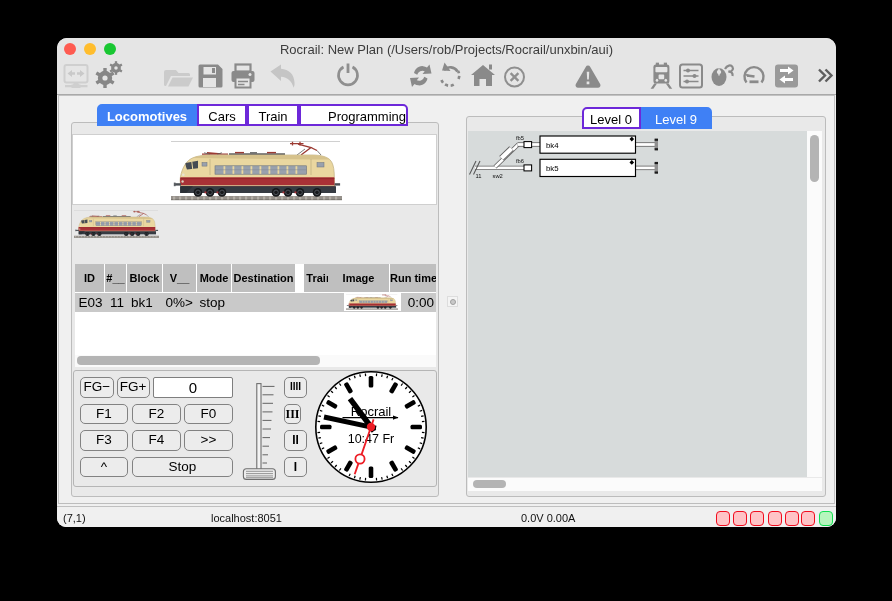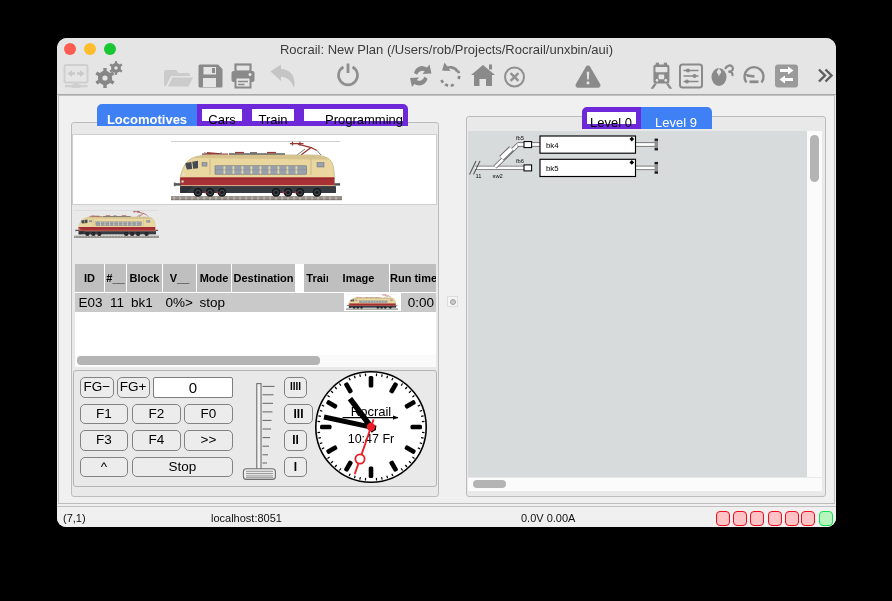--- a/index.html
+++ b/index.html
@@ -15,21 +15,21 @@
 #title { position:absolute; left:0; top:4px; width:779px; text-align:center; font-size:13px; color:#3c3c3c; }
 #content { left:1px; top:57px; width:777px; height:409px; background:#f0f0f0; border:1px solid #c2c2c2; border-bottom-color:#bdbdbd; }
 #statusbar { left:0; top:468px; width:779px; height:21px; background:#f0f0f0; border-top:1px solid #c0c0c0; font-size:11px; color:#111; }
 .sq { position:absolute; top:473px; width:14px; height:14.5px; border-radius:4px; }
 .sqr { border:1.5px solid #f20c1e; background:#ffc3c6; }
 .sqg { border:1.5px solid #12df52; background:#b6f6bd; }
 
 
 .nb { position:absolute; background:#e9e9e9; border:1px solid #bcbcbc; border-radius:3px; }
 .tab { position:absolute; height:22px; line-height:21px; font-size:13px; text-align:center;
-  background:#fff; border:5px solid #6d28d9; color:#000; }
+  background:#fff; border:2px solid #6d28d9; color:#000; }
 .tabsel { background:#3f80f5; color:#fff; border-color:#3f80f5; }
 
 
 #imgbox { left:15px; top:96px; width:365px; height:71px; background:#fff; border:1px solid #cfcfcf; }
 #tablewrap { left:17.5px; top:225.5px; width:361px; height:103px; background:#fff; }
 #ctrlbox { left:15.5px; top:332px; width:364px; height:117px; border:1px solid #b5b5b5; border-radius:3px; background:#e9e9e9; }
 .btn { position:absolute; background:#ececec; border:1.2px solid #828282; border-radius:5px;
   font-size:13.5px; color:#000; text-align:center; height:20.5px; line-height:18px; }
 
 
@@ -376,21 +376,21 @@
     <div style="position:absolute; left:96px; top:339px; width:80px; height:20.5px; background:#fff; border:1.2px solid #7e7e7e; border-radius:2px; font-size:15px; text-align:center; line-height:19px;">0</div>
     <div class="btn" style="left:23px; top:365.5px; width:48px;">F1</div>
     <div class="btn" style="left:75px; top:365.5px; width:48.8px;">F2</div>
     <div class="btn" style="left:127px; top:365.5px; width:49px;">F0</div>
     <div class="btn" style="left:23px; top:392px; width:48px;">F3</div>
     <div class="btn" style="left:75px; top:392px; width:48.8px;">F4</div>
     <div class="btn" style="left:127px; top:392px; width:49px;">&gt;&gt;</div>
     <div class="btn" style="left:23px; top:418.5px; width:48px;">^</div>
     <div class="btn" style="left:75px; top:418.5px; width:101px;">Stop</div>
     <div class="btn" style="left:227px; top:339px; width:23px; font-size:10px; font-weight:bold;">IIII</div>
-    <div class="btn" style="left:227px; top:365.5px; width:29px; font-size:12px; font-weight:bold;">III</div>
+    <div class="btn" style="left:227px; top:365.5px; width:17px; font-size:12px; font-weight:bold;font-family:Liberation Serif, serif;">III</div>
     <div class="btn" style="left:227px; top:392px; width:23px; font-size:12px; font-weight:bold;">II</div>
     <div class="btn" style="left:227px; top:418.5px; width:23px; font-size:12px; font-weight:bold;">I</div>
 
     <svg class="abs" style="left:183px; top:342px;" width="42" height="104" viewBox="0 0 42 104">
       <rect x="16.8" y="3.6" width="4.2" height="86" fill="#f4f4f4" stroke="#6e6e6e" stroke-width="1.1"></rect>
       <g stroke="#555" stroke-width="0.9">
         <path d="M22.5 6.4 h12"></path>
         <path d="M22.5 14.8 h11"></path>
         <path d="M22.5 23.3 h10.5"></path>
         <path d="M22.5 31.9 h10"></path>

